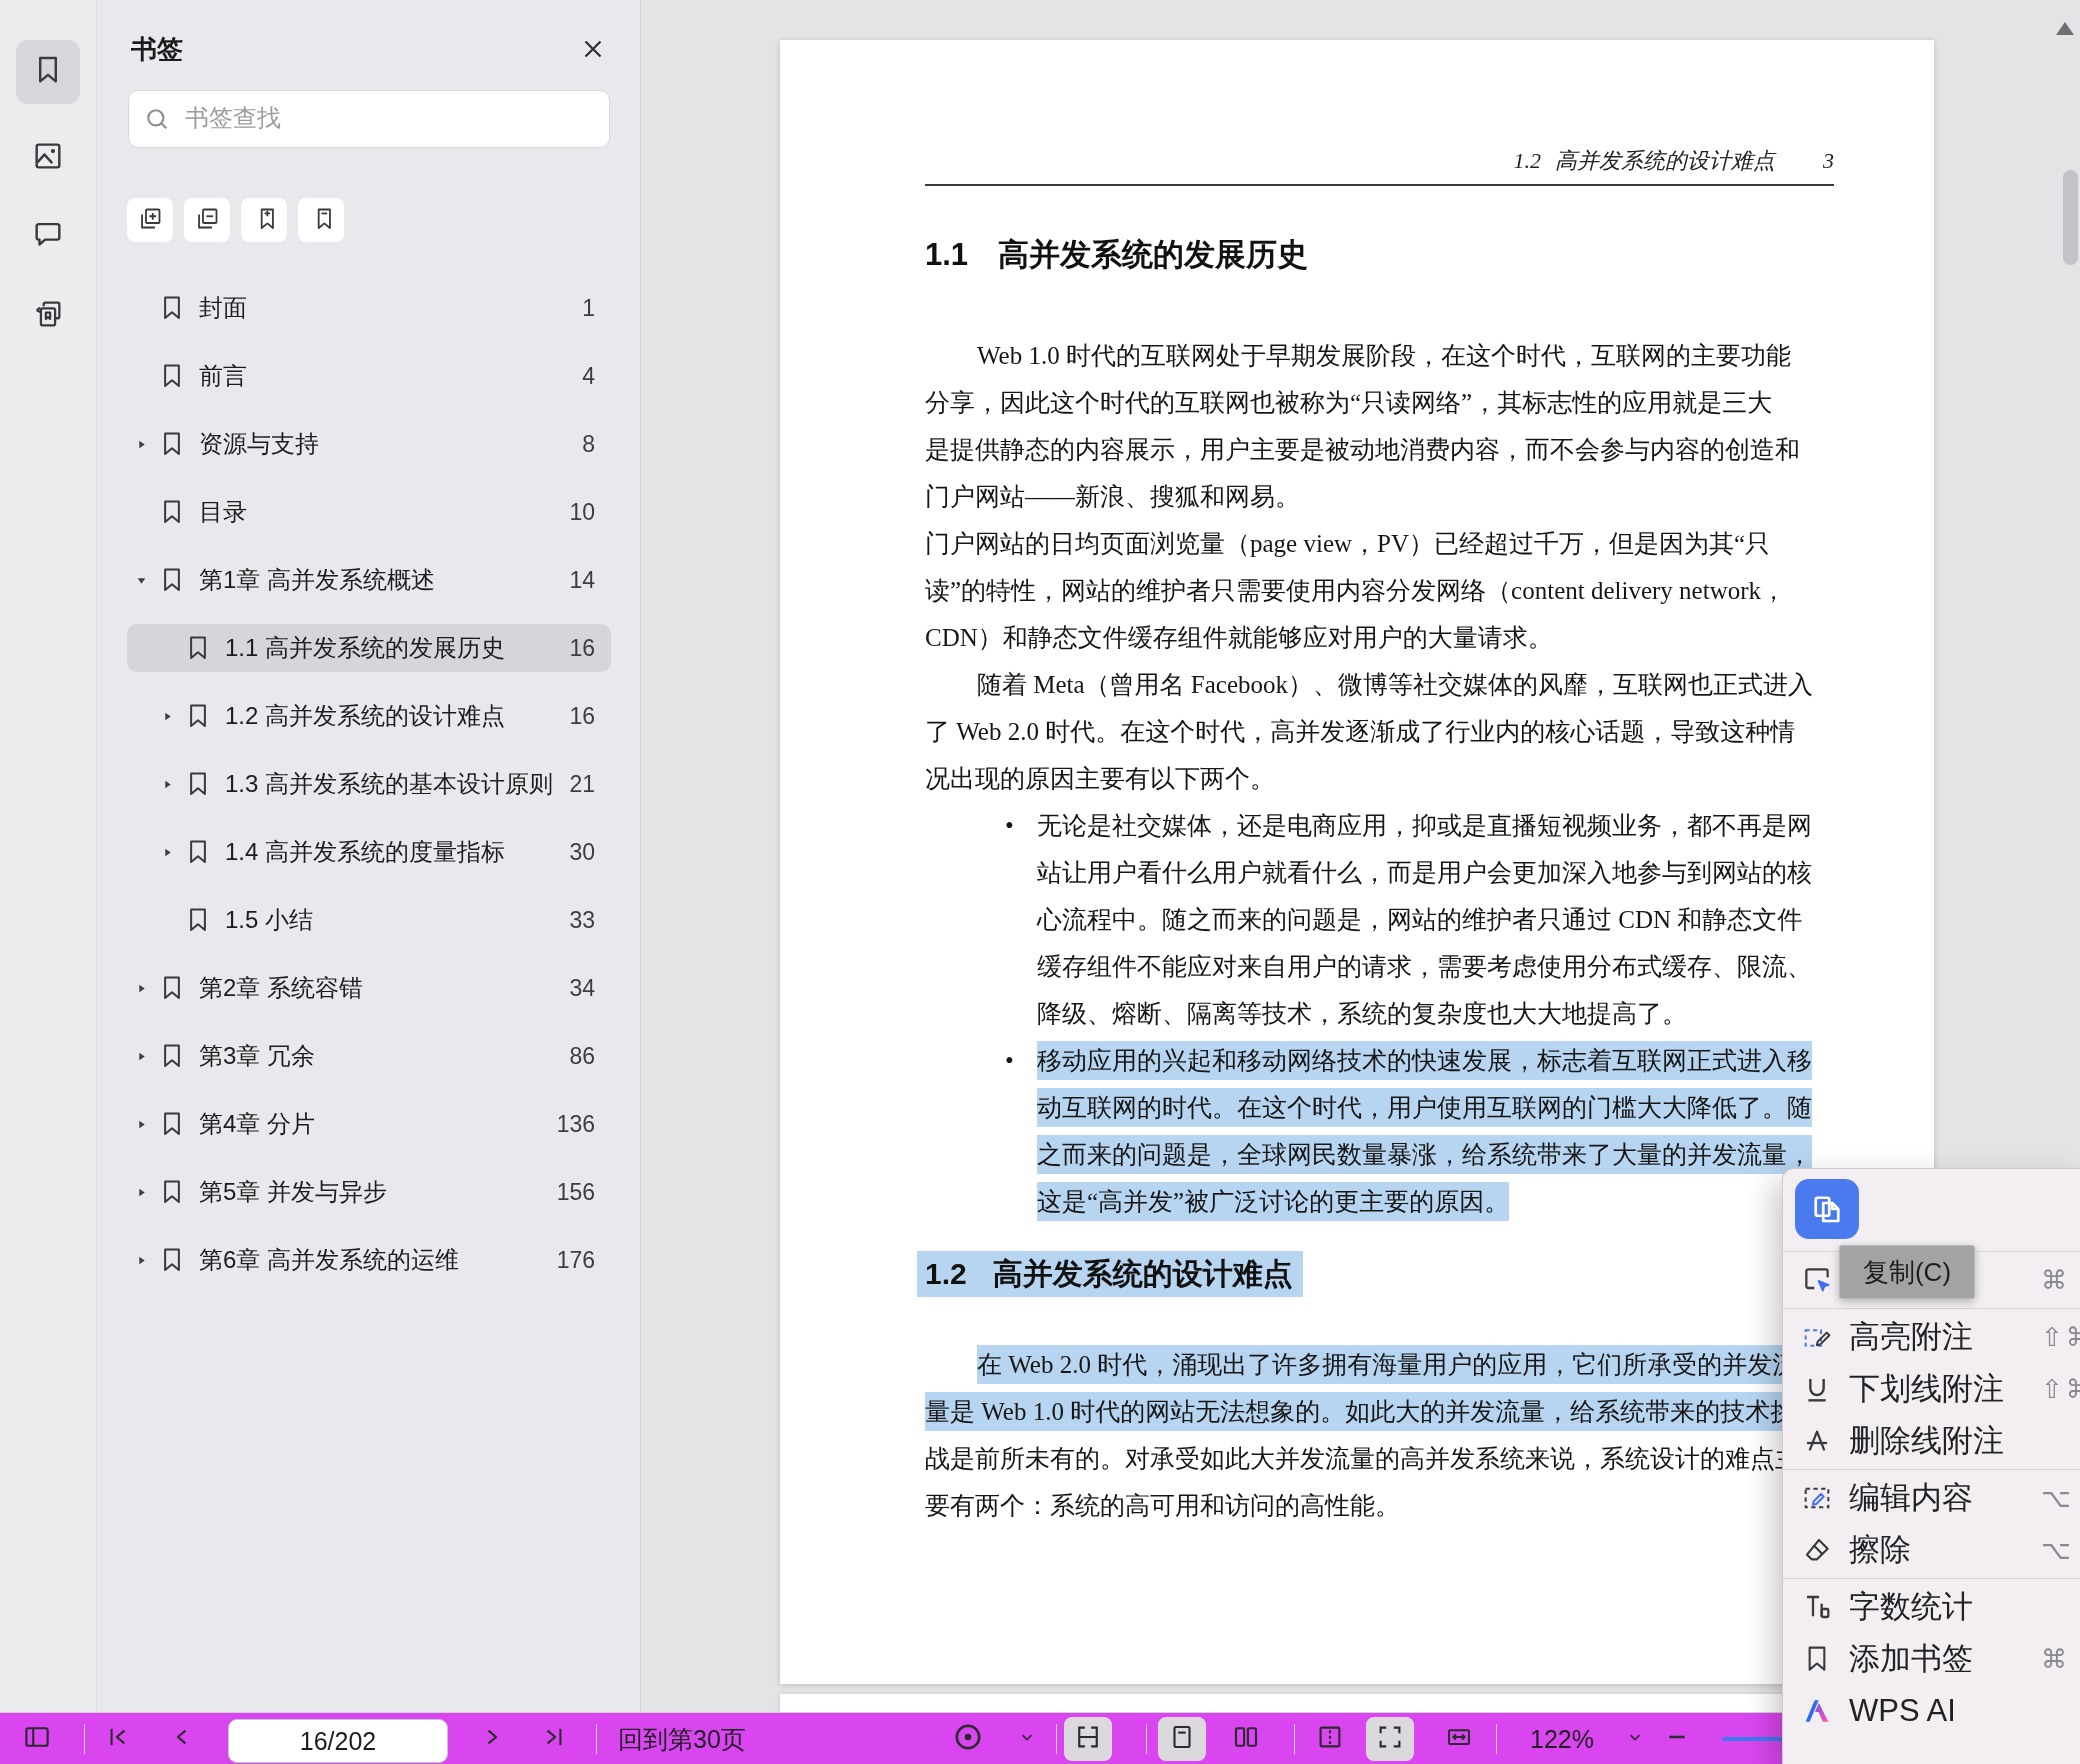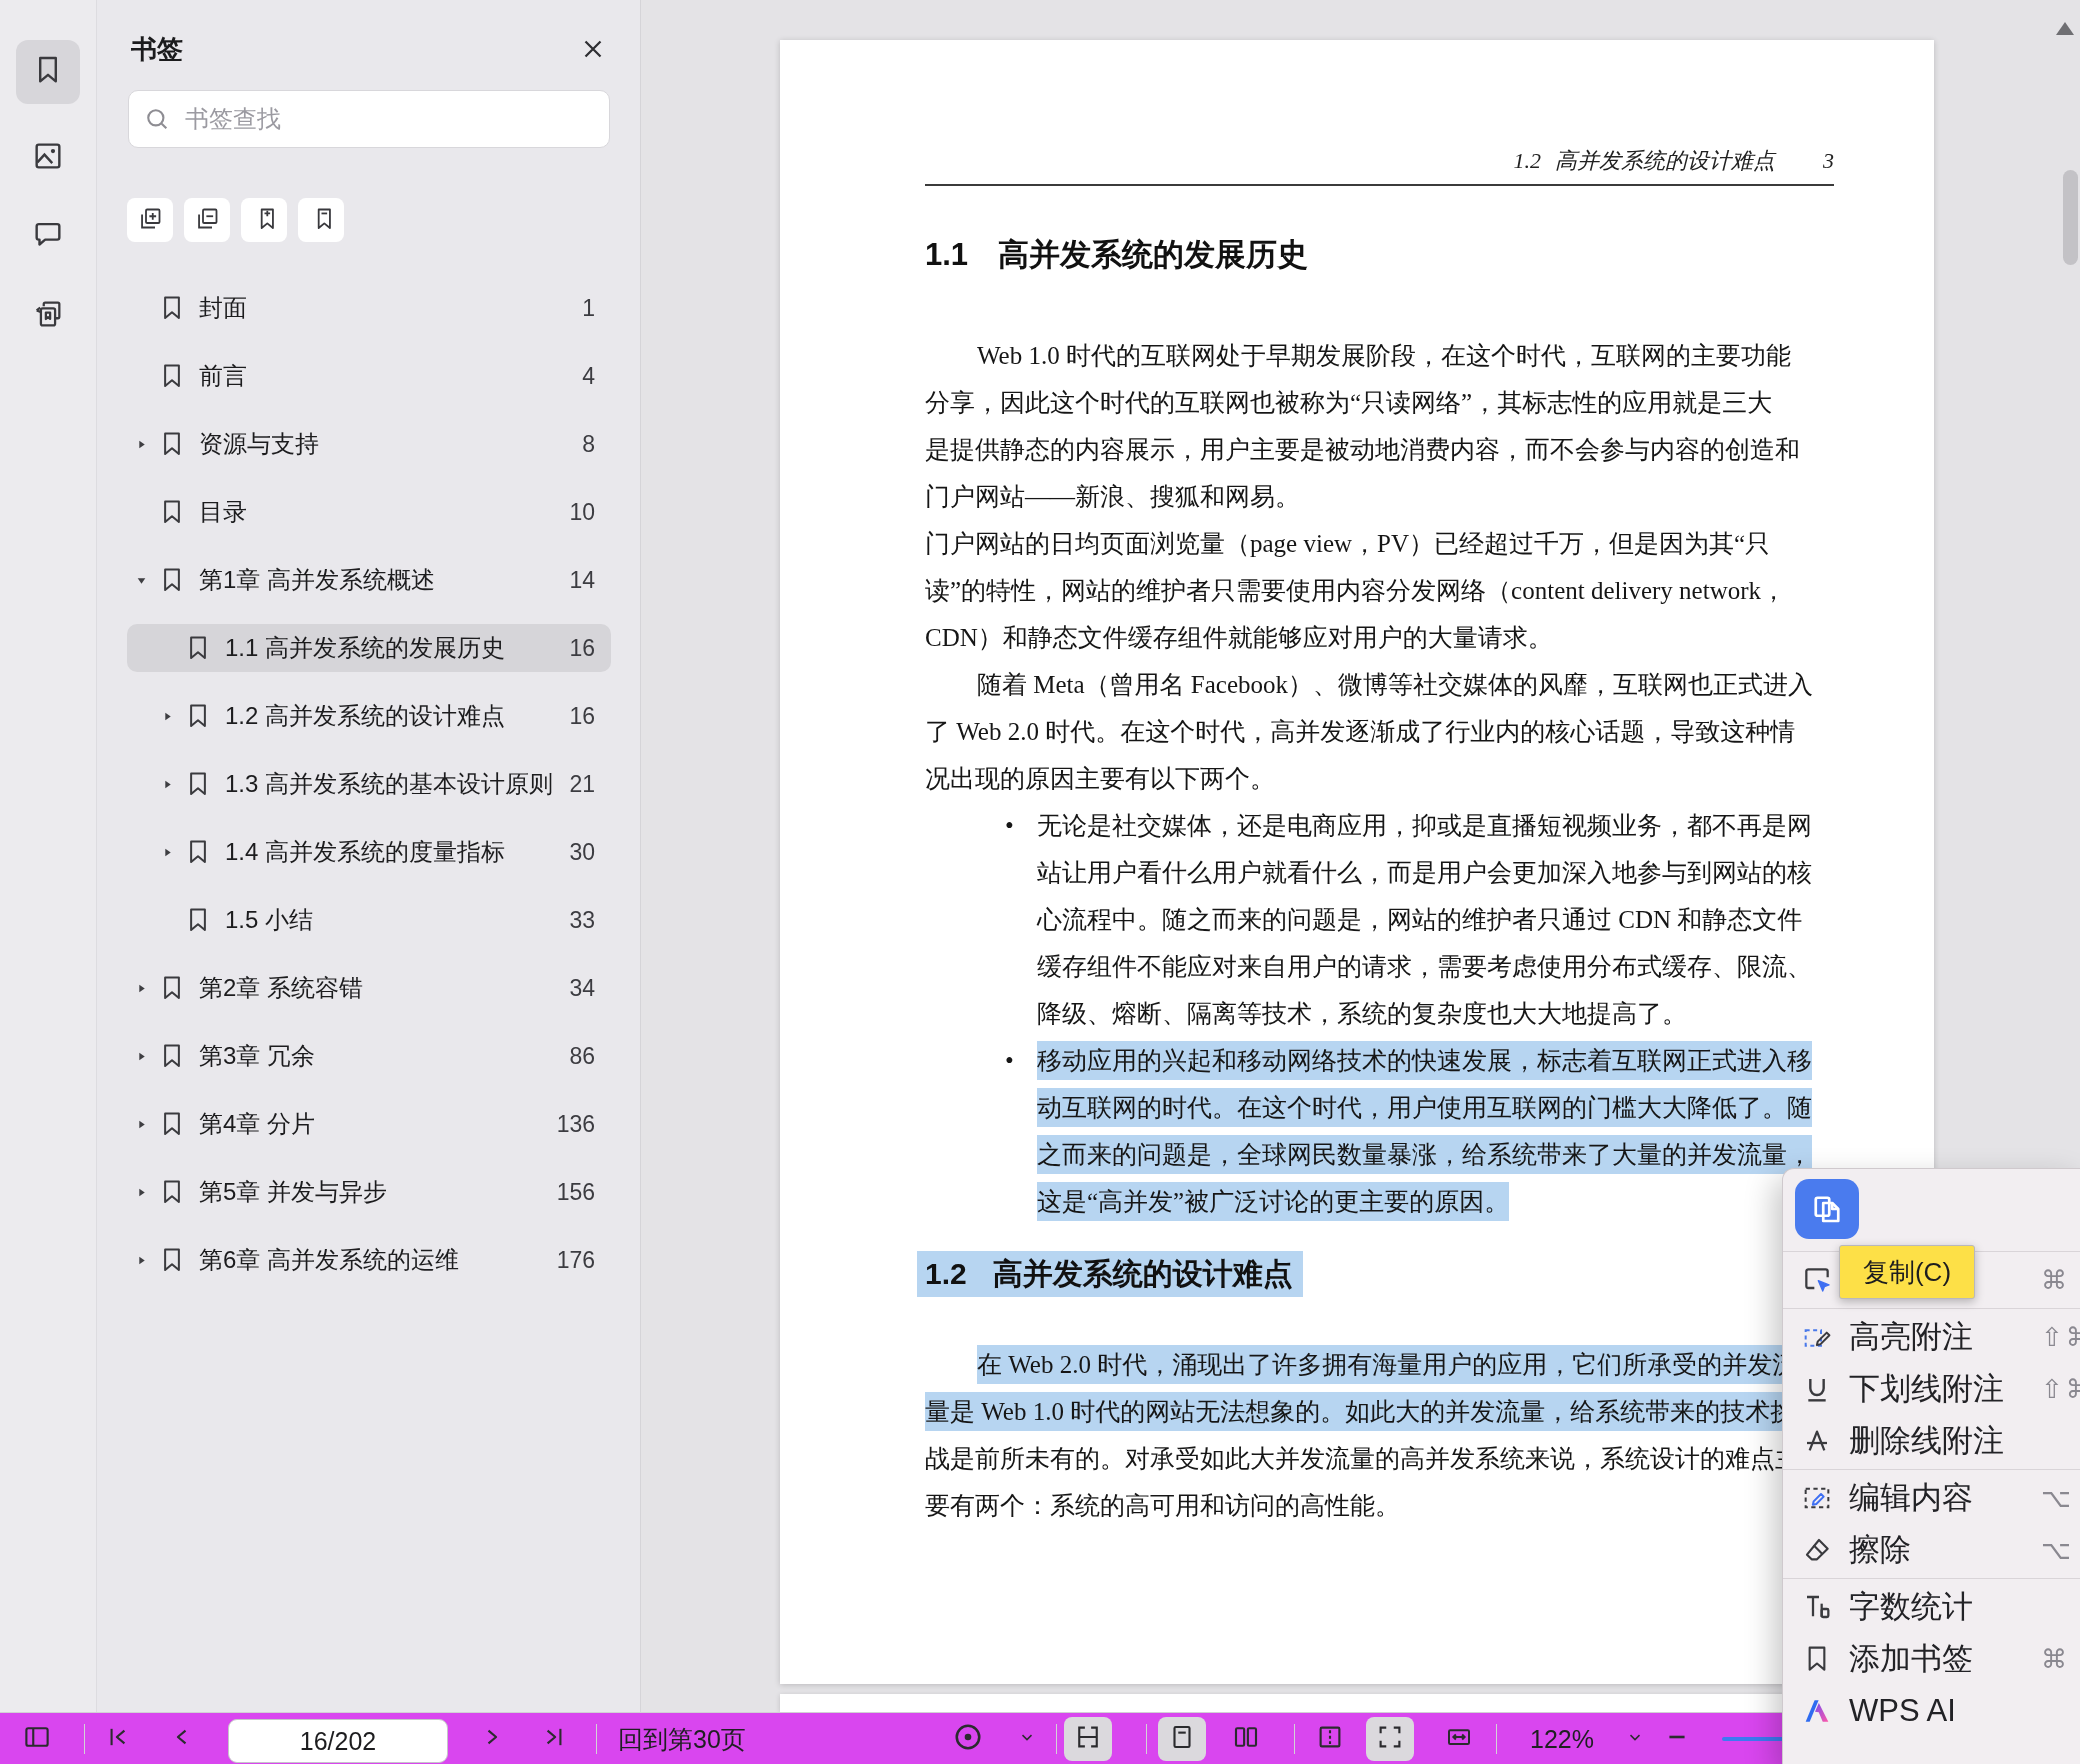--- a/index.html
+++ b/index.html
@@ -14,21 +14,21 @@
   .rail-btn svg{width:34px;height:34px;}
 
   
   .panel{position:absolute;left:97px;top:0;width:543px;height:1712px;background:#e9e8ec;border-right:1px solid #d5d4d8;}
   .panel-title{position:absolute;left:34px;top:32px;font-size:26px;font-weight:600;color:#1b1b1d;}
   .panel-close{position:absolute;right:32px;top:34px;width:30px;height:30px;color:#2f2f33;}
   .panel-close svg{width:100%;height:100%;}
   .searchbox{position:absolute;left:31px;top:90px;width:452px;height:56px;background:#fff;border:1px solid #d8d7db;
              border-radius:10px;display:flex;align-items:center;padding:0 14px;}
   .searchbox .sicon{width:28px;height:28px;color:#8e8d93;margin-right:12px;flex:0 0 auto;}
-  .searchbox input{border:none;outline:none;flex:1;font-size:24px;font-family:Liberation Sans, sans-serif;color:#1c1c1e;background:transparent;}
+  .searchbox input{border:none;outline:none;flex:1;font-size:24px;font-family:Liberation Mono, monospace;color:#1c1c1e;background:transparent;}
   .searchbox input::placeholder{color:#9b9aa1;}
   .bm-tools{position:absolute;left:30px;top:198px;display:flex;gap:11px;}
   .bm-tool{width:46px;height:44px;background:#fff;border-radius:8px;display:flex;align-items:center;justify-content:center;color:#39393d;}
   .bm-tool svg{width:27px;height:27px;}
   #bm-list{position:absolute;left:30px;top:284px;width:484px;}
   .bm-row{position:relative;height:48px;margin-bottom:20px;border-radius:10px;display:flex;align-items:center;}
   .bm-row.sel{background:#d6d5d9;}
   .bm-row.lv0{padding-left:8px;}
   .bm-row.lv1{padding-left:34px;}
   .bm-disc{width:22px;height:16px;flex:0 0 auto;display:flex;align-items:center;}
@@ -89,21 +89,21 @@
   .copybtn{margin:10px 0 12px 12px;width:64px;height:60px;background:#4a7bee;border-radius:14px;
            display:flex;align-items:center;justify-content:center;}
   .copybtn svg{width:36px;height:36px;}
   .mdiv{height:1px;background:#d9d4d8;margin:2px 0;}
   .mrow{position:relative;height:52px;display:flex;align-items:center;padding-left:18px;}
   .micon{width:32px;height:32px;flex:0 0 auto;margin-right:16px;}
   .micon svg{width:100%;height:100%;}
   .mlabel{font-size:31px;color:#222226;white-space:nowrap;}
   .mshort{position:absolute;left:258px;top:0;height:52px;display:flex;align-items:center;
           font-size:26px;color:#8a8890;letter-spacing:3px;white-space:nowrap;}
-  .tooltip{position:absolute;left:56px;top:76px;width:134px;height:52px;background:#fde047;border:1px solid #b9b8bc;
+  .tooltip{position:absolute;left:56px;top:76px;width:134px;height:52px;background:#a3a3a3;border:1px solid #b9b8bc;
            box-shadow:0 3px 10px rgba(0,0,0,.25);border-radius:3px;display:flex;align-items:center;justify-content:center;
            font-size:26px;color:#1d1d1f;z-index:5;text-align:center;}
 </style>
 </head>
 <body>
 
 <div class="app">
 
   <div class="rail">
     <div class="rail-btn active" style="top:40px;">

